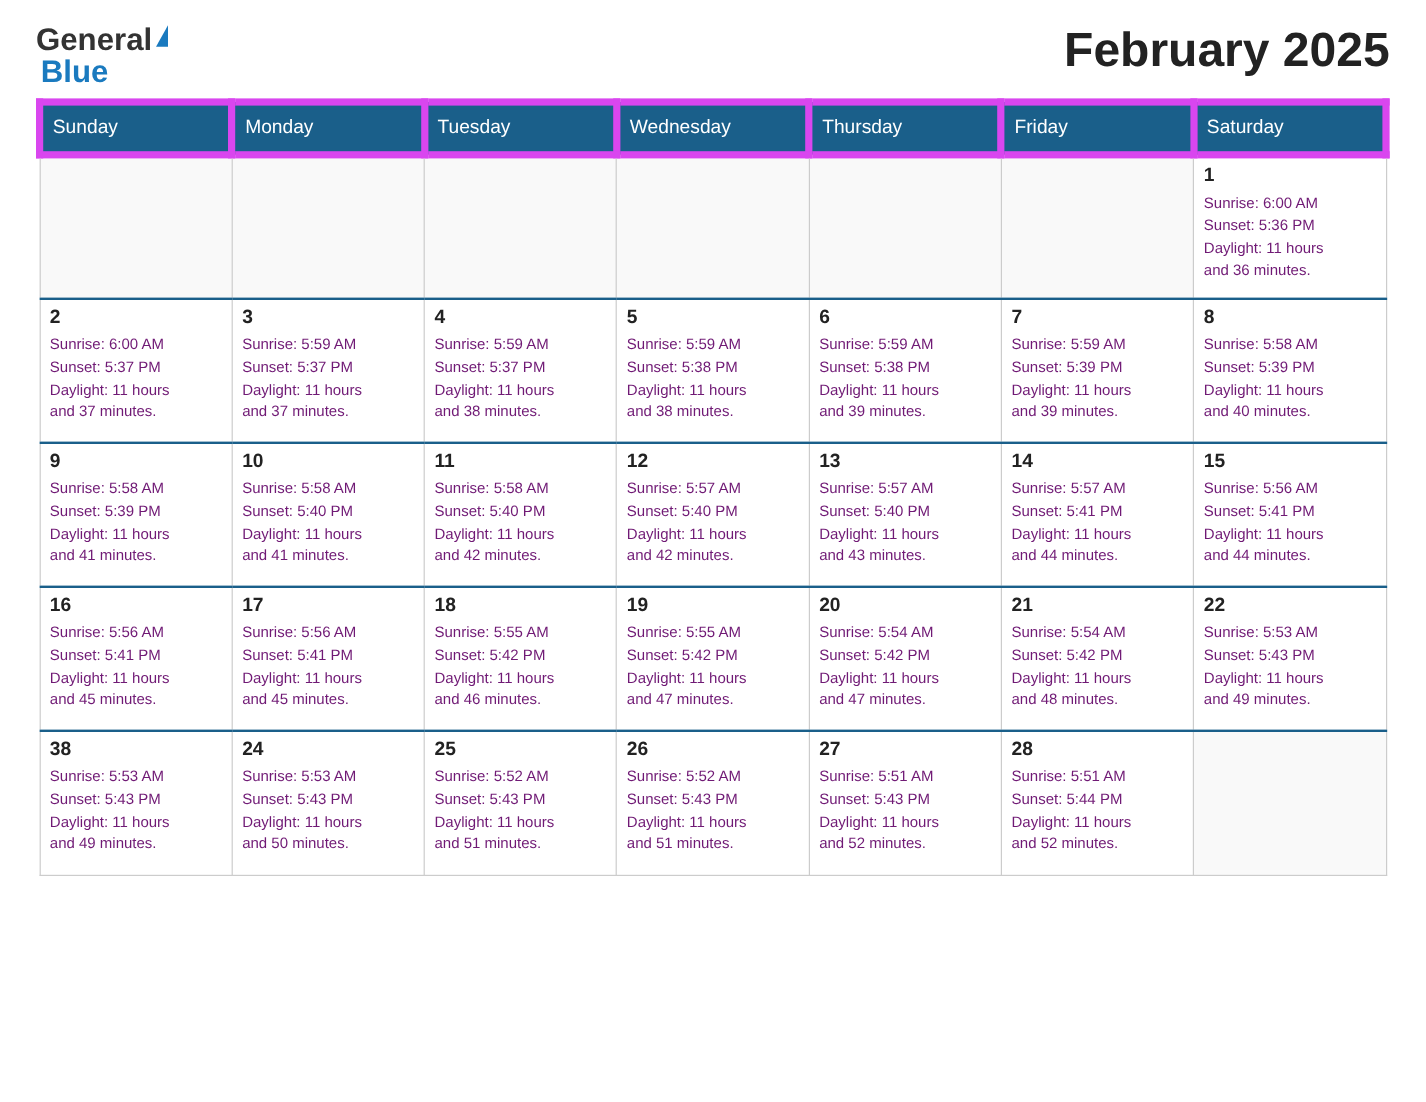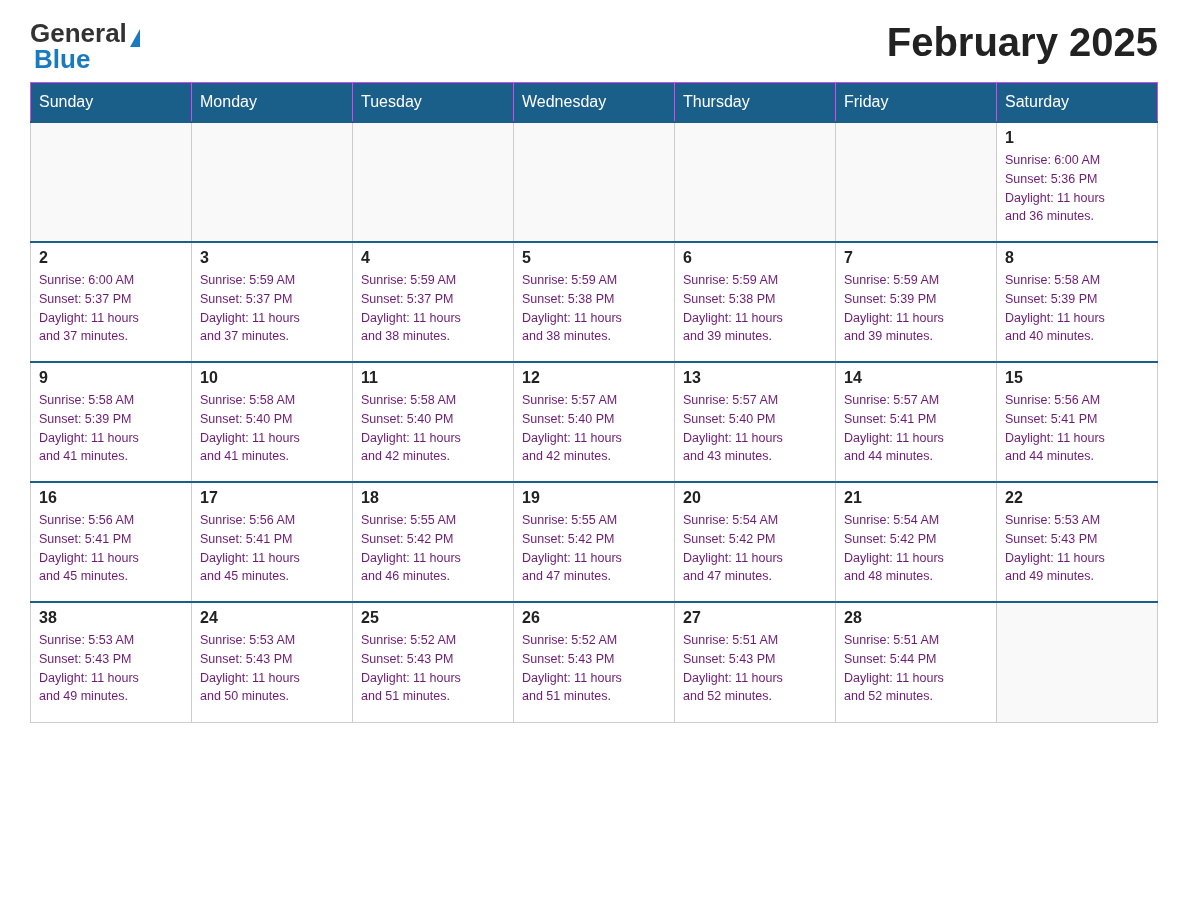--- a/index.html
+++ b/index.html
@@ -36,21 +36,21 @@
       border-collapse: collapse;
       margin-top: 10px;
     }
     .calendar-table th {
       background-color: #1a5f8a;
       color: white;
       padding: 10px 8px;
       font-size: 16px;
       font-weight: normal;
       text-align: left;
-      border: 1px solid #d946ef;
+      border: 6px solid #d946ef;
     }
     .calendar-table td {
       vertical-align: top;
       border: 1px solid #ccc;
       padding: 6px 8px;
       width: 14.28%;
       min-height: 110px;
       height: 120px;
       font-size: 13px;
       color: #333;
@@ -71,21 +71,21 @@
     }
     .empty-cell {
       background: #f9f9f9;
     }
     .logo-wrapper {
       display: flex;
       flex-direction: column;
     }
     .logo-line1 {
       display: flex;
-      align-items: flex-end;
+      align-items: flex-start;
       font-size: 26px;
       font-weight: bold;
       color: #333;
       line-height: 1;
     }
     .logo-line2 {
       font-size: 26px;
       font-weight: bold;
       color: #1a7abf;
       margin-left: 4px;

